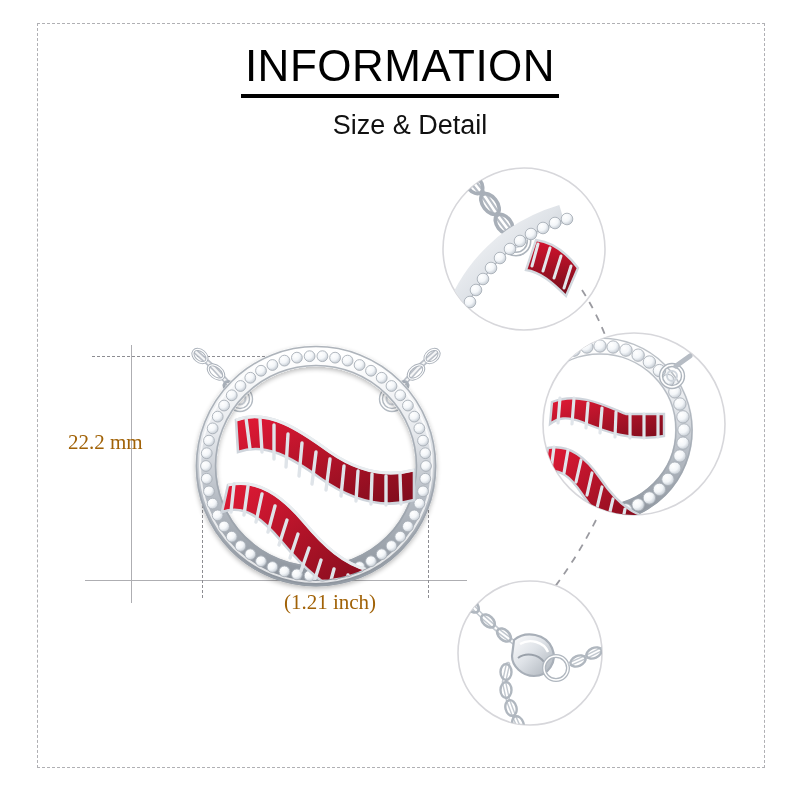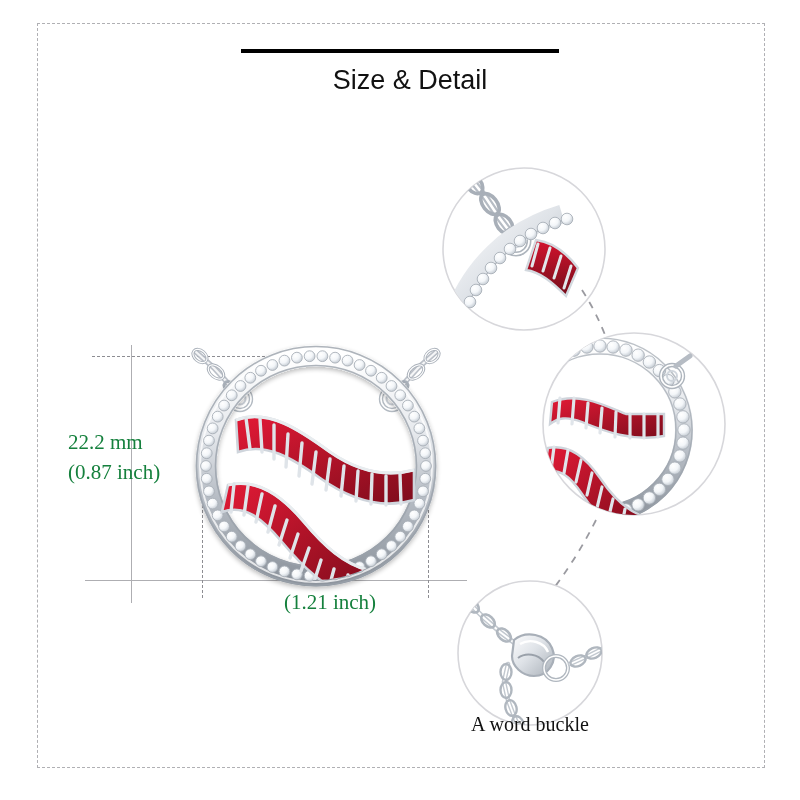--- a/index.html
+++ b/index.html
@@ -100,21 +100,21 @@
     left: 428px;
     top: 470px;
     width: 0;
     height: 128px;
     border-left: 1.6px dashed #8d8d92;
   }
 
   
   .dim-label {
     position: absolute;
-    color: #15803d;
+    color: #a16207;
     font-size: 21px;
     line-height: 1.42;
     white-space: nowrap;
   }
   #dim-height {
     left: 68px;
     top: 428px;
     text-align: left;
   }
   #dim-width {
@@ -146,20 +146,21 @@
   }
 </style>
 </head>
 <body>
 
 <div id="page">
 
   <div id="frame"></div>
 
   <div id="heading">
+    <div id="title">INFORMATION</div>
     <div id="title-rule"></div>
     <div id="subtitle">Size &amp; Detail</div>
   </div>
 
   <div class="guide" id="guide-v-left"></div>
   <div class="guide" id="guide-h-bottom"></div>
   <div class="guide" id="guide-h-top"></div>
   <div class="guide" id="guide-v-pend-left"></div>
   <div class="guide" id="guide-v-pend-right"></div>
 
@@ -524,22 +525,20 @@
           <ellipse cx="506" cy="690" rx="5.5" ry="8" fill="none" stroke="#b0b7bf" stroke-width="2.4"></ellipse>
           <ellipse cx="511" cy="708" rx="5.5" ry="8" fill="none" stroke="#b0b7bf" stroke-width="2.4" transform="rotate(-14 511 708)"></ellipse>
           <ellipse cx="518" cy="724" rx="5.5" ry="8" fill="none" stroke="#b0b7bf" stroke-width="2.4" transform="rotate(-20 518 724)"></ellipse>
         </g>
       </g>
     </g>
   </svg>
 
   <div class="dim-label" id="dim-height">
     <div>22.2 mm</div>
-    <div>(0.87 inch)</div>
   </div>
 
   <div class="dim-label" id="dim-width">
     <div>(1.21 inch)</div>
   </div>
 
-  <div id="buckle-caption">A word buckle</div>
 
 </div>
 
 </body></html>

